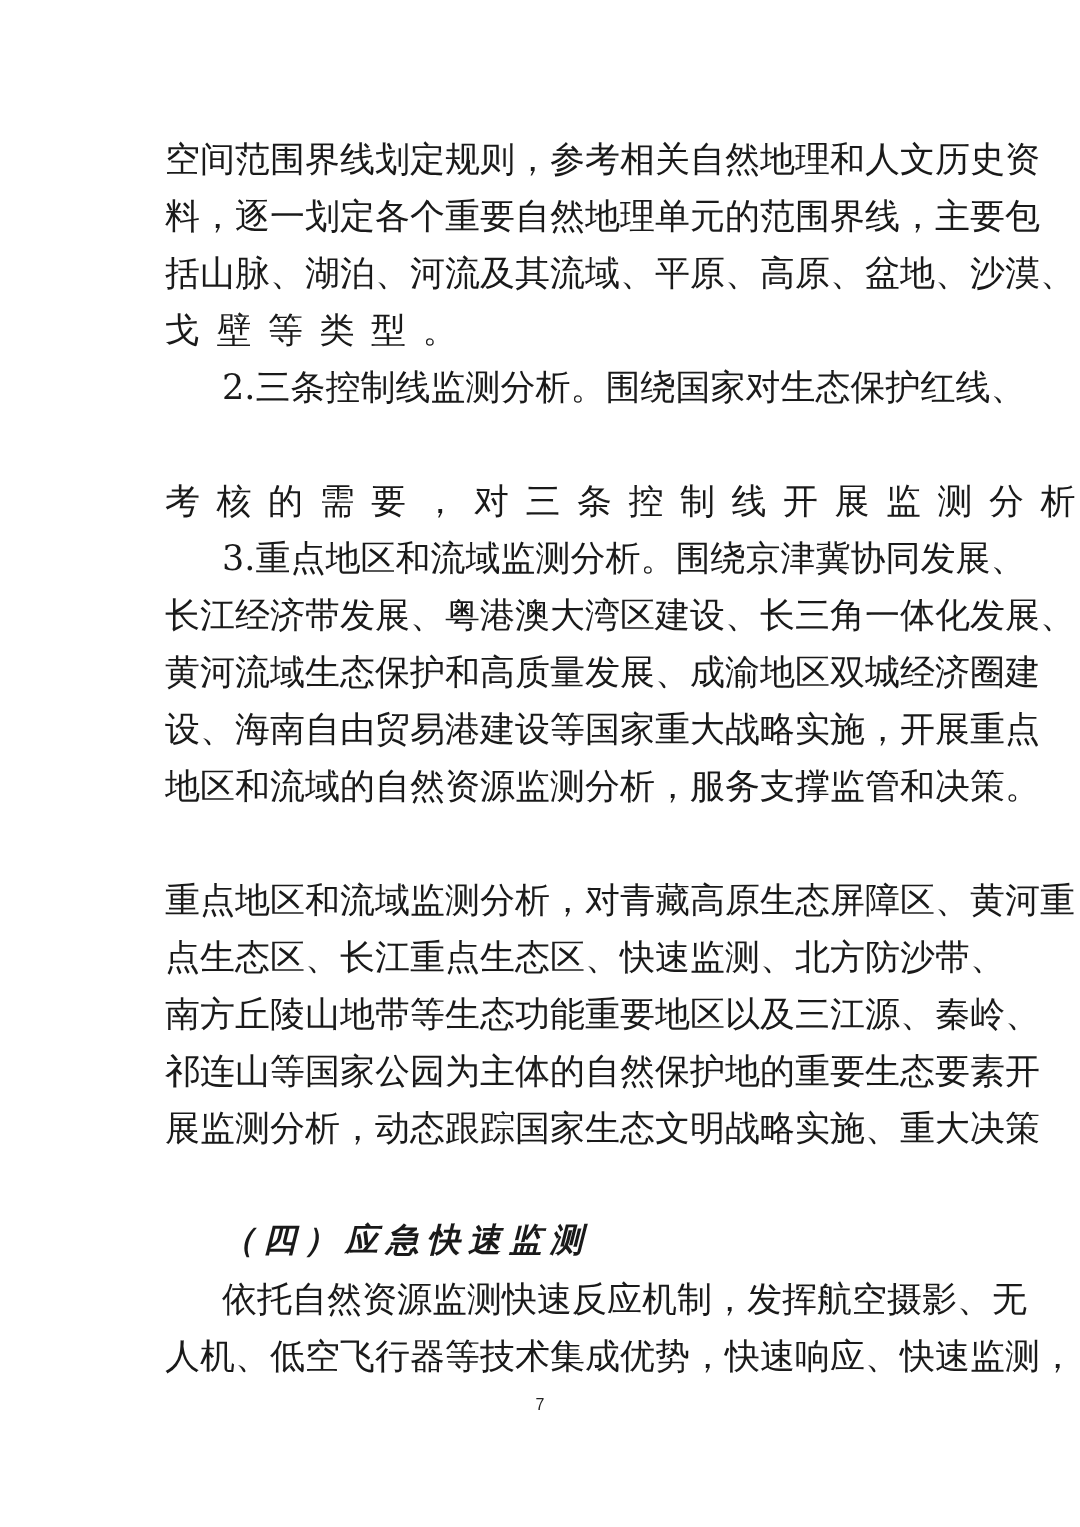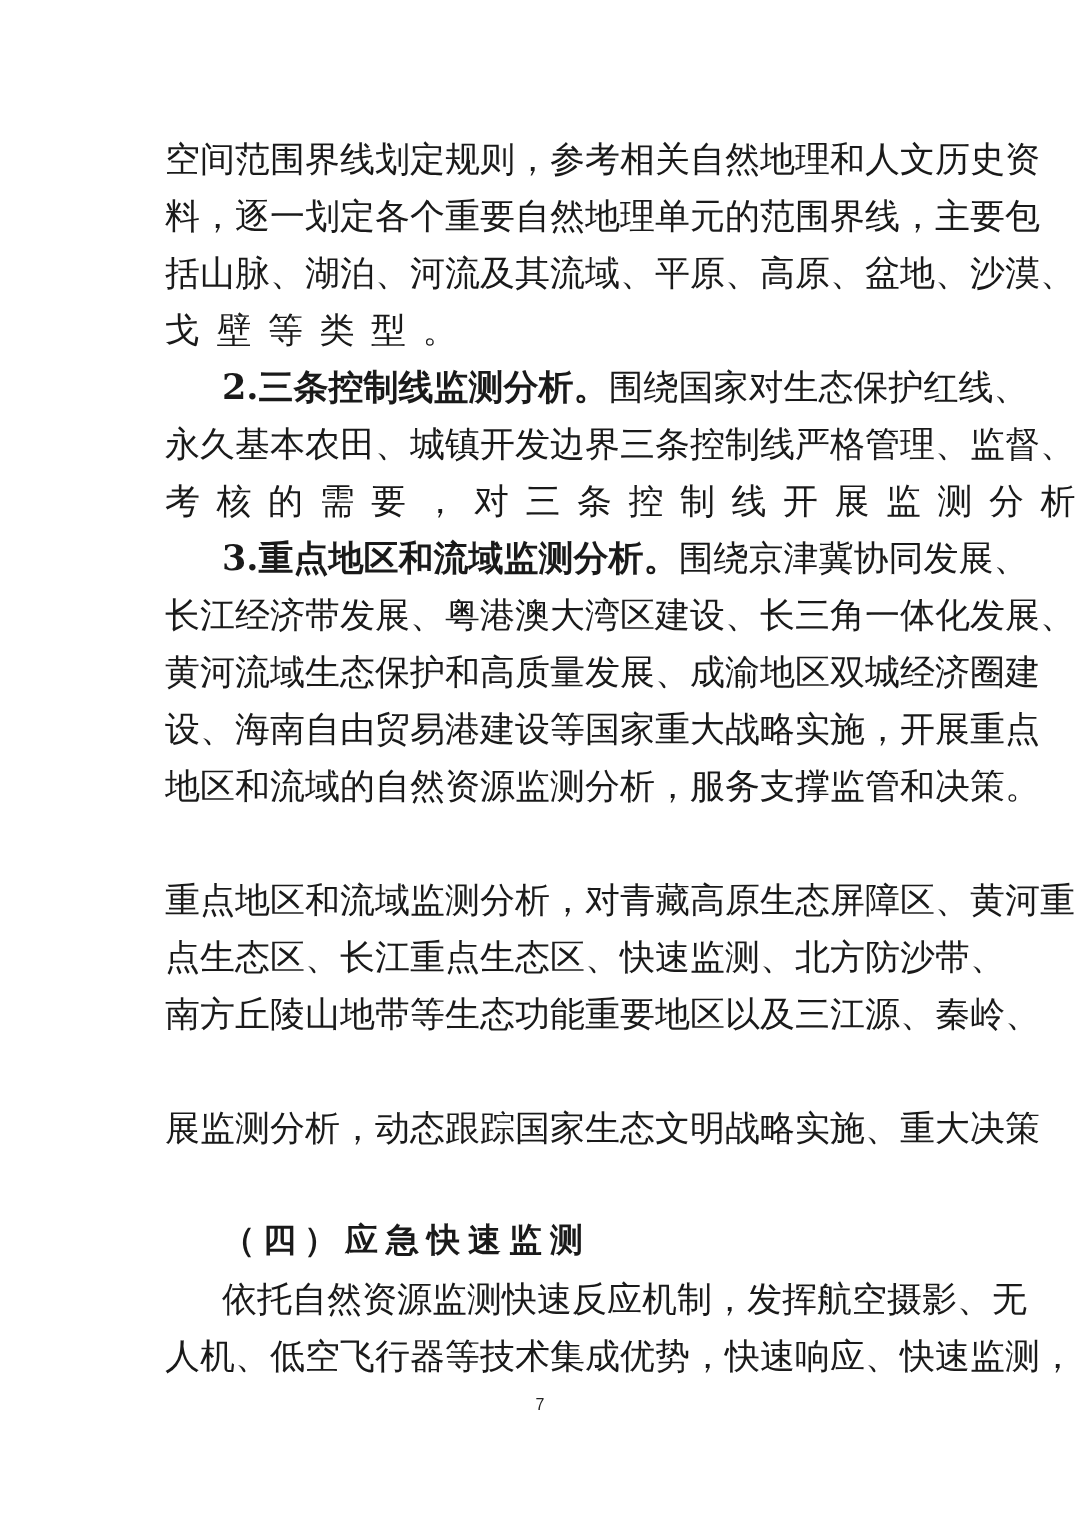--- a/index.html
+++ b/index.html
@@ -4,54 +4,54 @@
 <style>
   html, body { margin: 0; padding: 0; background: #ffffff; }
   body { width: 1080px; height: 1527px; position: relative; overflow: hidden;
          font-family: "DejaVu Serif", "Liberation Serif", serif; color: #1a1a1a; }
   .page { position: absolute; left: 0; top: 0; width: 1080px; height: 1527px; background: #fff; }
   .line { position: absolute; left: 165px; width: 745px; height: 44px;
           font-size: 35px; line-height: 44px; white-space: nowrap;
           text-align: justify; text-align-last: justify; letter-spacing: 0; }
   .line.last { text-align-last: left; letter-spacing: 16.5px; }
   .line.indent { left: 222px; width: 688px; }
-  .bold { font-weight: bold; }
+  .bold { font-weight: normal; }
   .heading { position: absolute; left: 222px; font-size: 33px; line-height: 44px;
-             font-weight: bold; letter-spacing: 8px; white-space: nowrap; }
+             font-weight: bold; letter-spacing: 8px; white-space: nowrap; font-style: italic; }
   .page-number { position: absolute; left: 0; width: 1080px; top: 1396px;
                  text-align: center; font-size: 16px;
                  font-family: "Liberation Sans", sans-serif; color: #222; }
 </style>
 </head>
 <body>
 
 <div class="page">
 
   <div class="line" style="top:137px">空间范围界线划定规则，参考相关自然地理和人文历史资</div>
   <div class="line" style="top:194px">料，逐一划定各个重要自然地理单元的范围界线，主要包</div>
   <div class="line" style="top:251px">括山脉、湖泊、河流及其流域、平原、高原、盆地、沙漠、</div>
   <div class="line last" style="top:308px">戈壁等类型。</div>
 
   <div class="line indent" style="top:365px">
     <span class="bold">2.三条控制线监测分析。</span><span>围绕国家对生态保护红线、</span>
   </div>
-  <div class="line" style="top:422px">永久基本农田、城镇开发边界三条控制线严格管理、监督、</div>
   <div class="line last" style="top:479px">考核的需要，对三条控制线开展监测分析。</div>
 
   <div class="line indent" style="top:536px">
     <span class="bold">3.重点地区和流域监测分析。</span><span>围绕京津冀协同发展、</span>
   </div>
   <div class="line" style="top:593px">长江经济带发展、粤港澳大湾区建设、长三角一体化发展、</div>
   <div class="line" style="top:650px">黄河流域生态保护和高质量发展、成渝地区双城经济圈建</div>
   <div class="line" style="top:707px">设、海南自由贸易港建设等国家重大战略实施，开展重点</div>
   <div class="line" style="top:764px">地区和流域的自然资源监测分析，服务支撑监管和决策。</div>
 
   <div class="line" style="top:878px">重点地区和流域监测分析，对青藏高原生态屏障区、黄河重</div>
   <div class="line" style="top:935px">点生态区、长江重点生态区、快速监测、北方防沙带、</div>
   <div class="line" style="top:992px">南方丘陵山地带等生态功能重要地区以及三江源、秦岭、</div>
+  <div class="line" style="top:1049px">祁连山等国家公园为主体的自然保护地的重要生态要素开</div>
   <div class="line" style="top:1106px">展监测分析，动态跟踪国家生态文明战略实施、重大决策</div>
 
   <div class="heading" style="top:1218px">（四）应急快速监测</div>
 
   <div class="line indent" style="top:1277px">依托自然资源监测快速反应机制，发挥航空摄影、无</div>
   <div class="line" style="top:1334px">人机、低空飞行器等技术集成优势，快速响应、快速监测，</div>
 
   <div class="page-number">7</div>
 </div>
 

